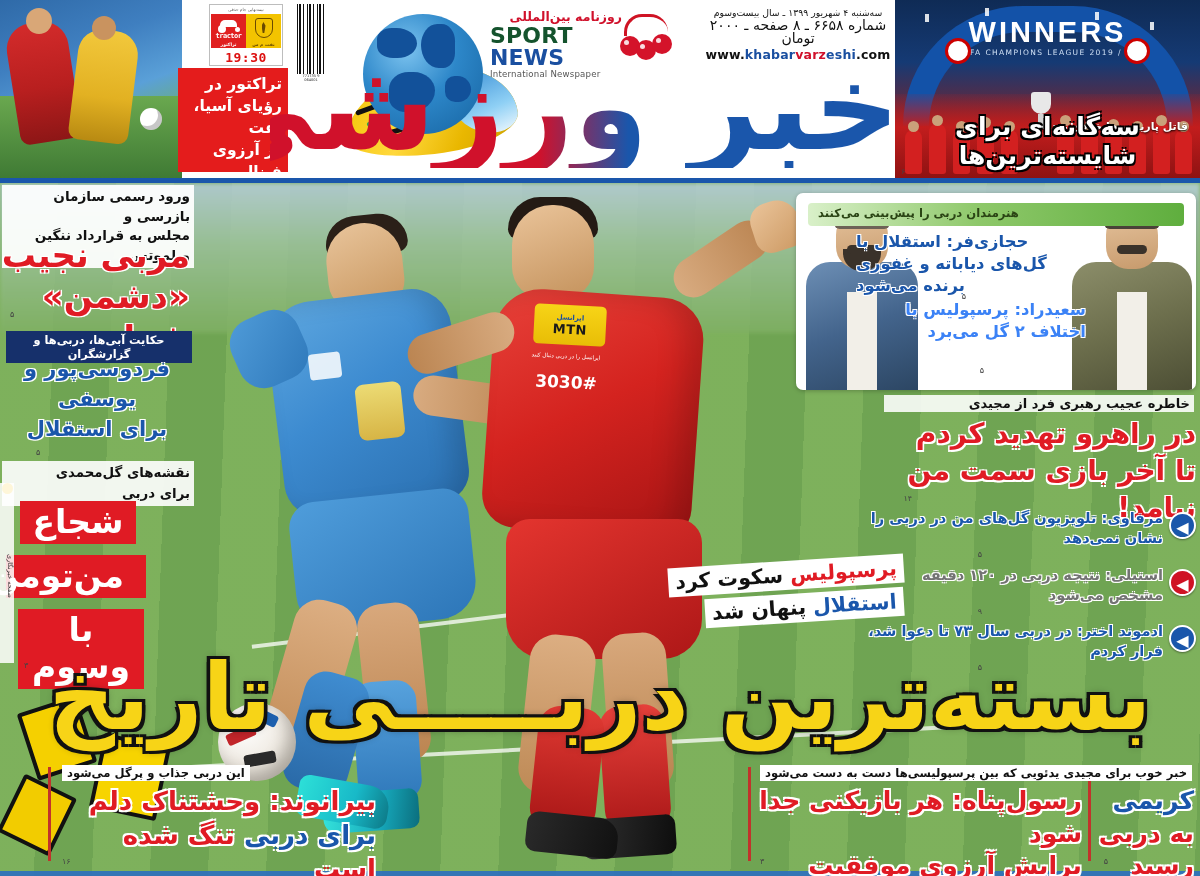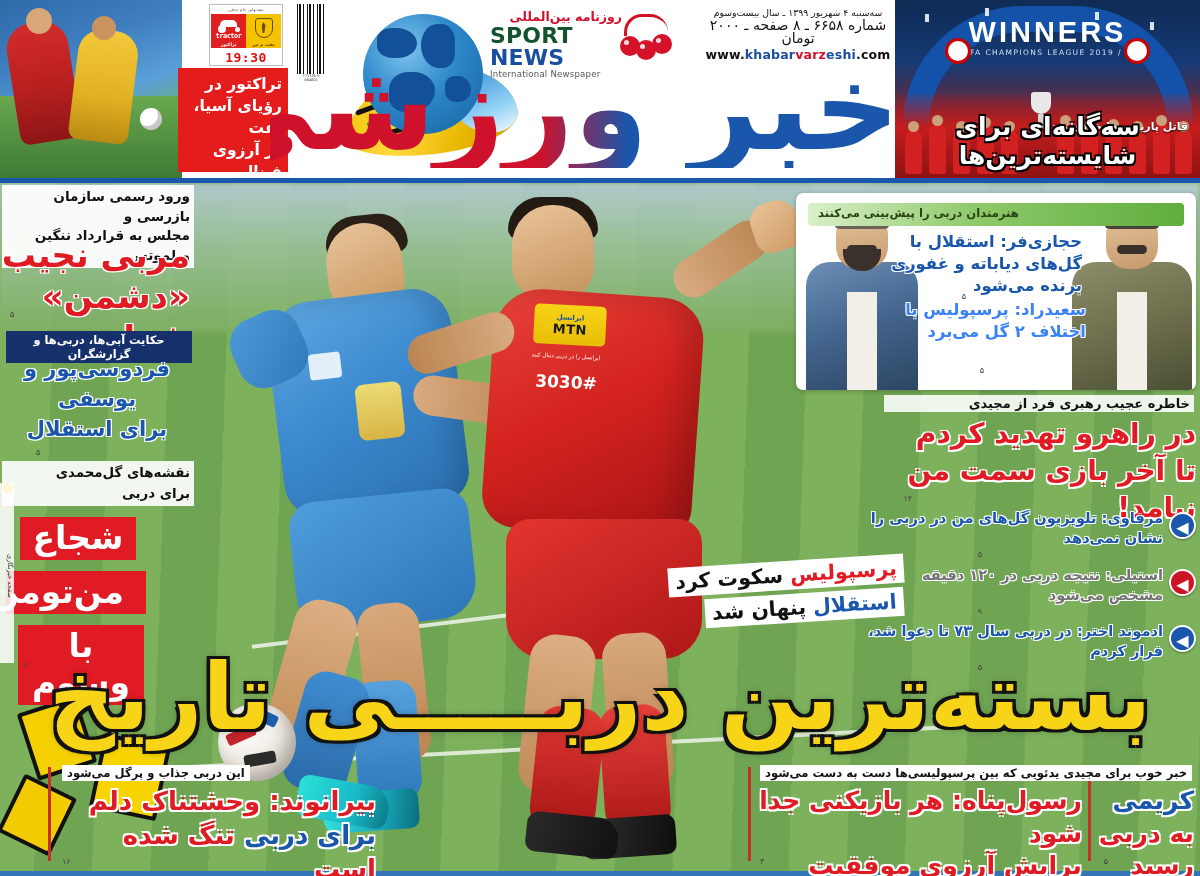--- a/index.html
+++ b/index.html
@@ -278,21 +278,21 @@
     font-size:21px; font-weight:bold; color:#1a56ab; line-height:1.42; letter-spacing:-.6px;
     text-shadow:-1.3px -1.3px 0 #fff,1.3px -1.3px 0 #fff,-1.3px 1.3px 0 #fff,1.3px 1.3px 0 #fff;
   }
   .lc-pg2{ position:absolute; left:36px; top:265px;}
   .lc-kicker2 {
     position:absolute; left:2px; top:278px; width:192px; text-align:right;
     font-size:13.4px; font-weight:bold; color:#111; line-height:1.6;
     background:rgba(255,255,255,.9); padding:1px 4px; letter-spacing:-.3px;
   }
   .lc-red { position:absolute; background:#e01b24; color:#fff; font-weight:bold;
-     font-size:33px; letter-spacing:-1px; text-align:center; line-height:1.12;margin-top:16px; }
+     font-size:33px; letter-spacing:-1px; text-align:center; line-height:1.12; }
   .lcr1 { left:20px; top:318px; width:116px; padding:3px 6px; }
   .lcr2 { left:6px; top:372px; width:140px; padding:3px 22px; }
   .lcr3 { left:18px; top:426px; width:126px; padding:3px 6px; }
   .lc-pg3{ position:absolute; left:24px; top:478px;}
 
   .card-y1 { position:absolute; left:26px; top:520px; width:62px; height:70px;
      background:#f5d000; border:4px solid #111; transform:rotate(-18deg); border-radius:3px; z-index:3;}
   .card-y2 { position:absolute; left:96px; top:556px; width:68px; height:76px;
      background:#f7d400; border:4px solid #111; transform:rotate(12deg); border-radius:3px; z-index:3;}
   .card-y3 { position:absolute; left:8px; top:600px; width:58px; height:64px;
@@ -324,21 +324,21 @@
   .shirt { position:absolute; left:50%; transform:translateX(-50%); bottom:0; width:30px; height:98px; background:#f2efe8; }
   .face { position:absolute; left:50%; transform:translateX(-50%); top:16px; width:52px; height:60px;
      background:linear-gradient(170deg,#e6c49e,#c79a6c); border-radius:26px 26px 22px 22px; }
   .hair { position:absolute; left:50%; transform:translateX(-50%); top:10px; width:56px; height:26px;
      background:#6d6256; border-radius:28px 28px 8px 8px; }
   .hair.grey{ background:#4a4238; }
   .mustache { position:absolute; left:50%; transform:translateX(-50%); top:52px; width:30px; height:9px;
      background:#3a322a; border-radius:5px; }
   .beard { position:absolute; left:50%; transform:translateX(-50%); top:56px; width:38px; height:22px;
      background:#3a322a; border-radius:0 0 18px 18px; }
-  .ac-txt1 { position:absolute; right:114px; top:38px; width:226px; text-align:right;
+  .ac-txt1 { position:absolute; right:114px; top:38px; width:226px; text-align:left;
      font-size:16.4px; font-weight:bold; color:#1a56ab; line-height:1.34; letter-spacing:-.5px;
      text-shadow:-1px -1px 0 #fff,1px -1px 0 #fff,-1px 1px 0 #fff,1px 1px 0 #fff; }
   .ac-pg1 { position:absolute; right:230px; top:99px; }
   .ac-txt2 { position:absolute; right:110px; top:106px; width:218px; text-align:right;
      font-size:16.4px; font-weight:bold; color:#3b82f6; line-height:1.34; letter-spacing:-.5px;
      text-shadow:-1px -1px 0 #fff,1px -1px 0 #fff,-1px 1px 0 #fff,1px 1px 0 #fff; }
   .ac-pg2 { position:absolute; right:212px; top:173px; }
 
   .rc-kicker {
     position:absolute; right:6px; top:212px; width:310px; text-align:right;

